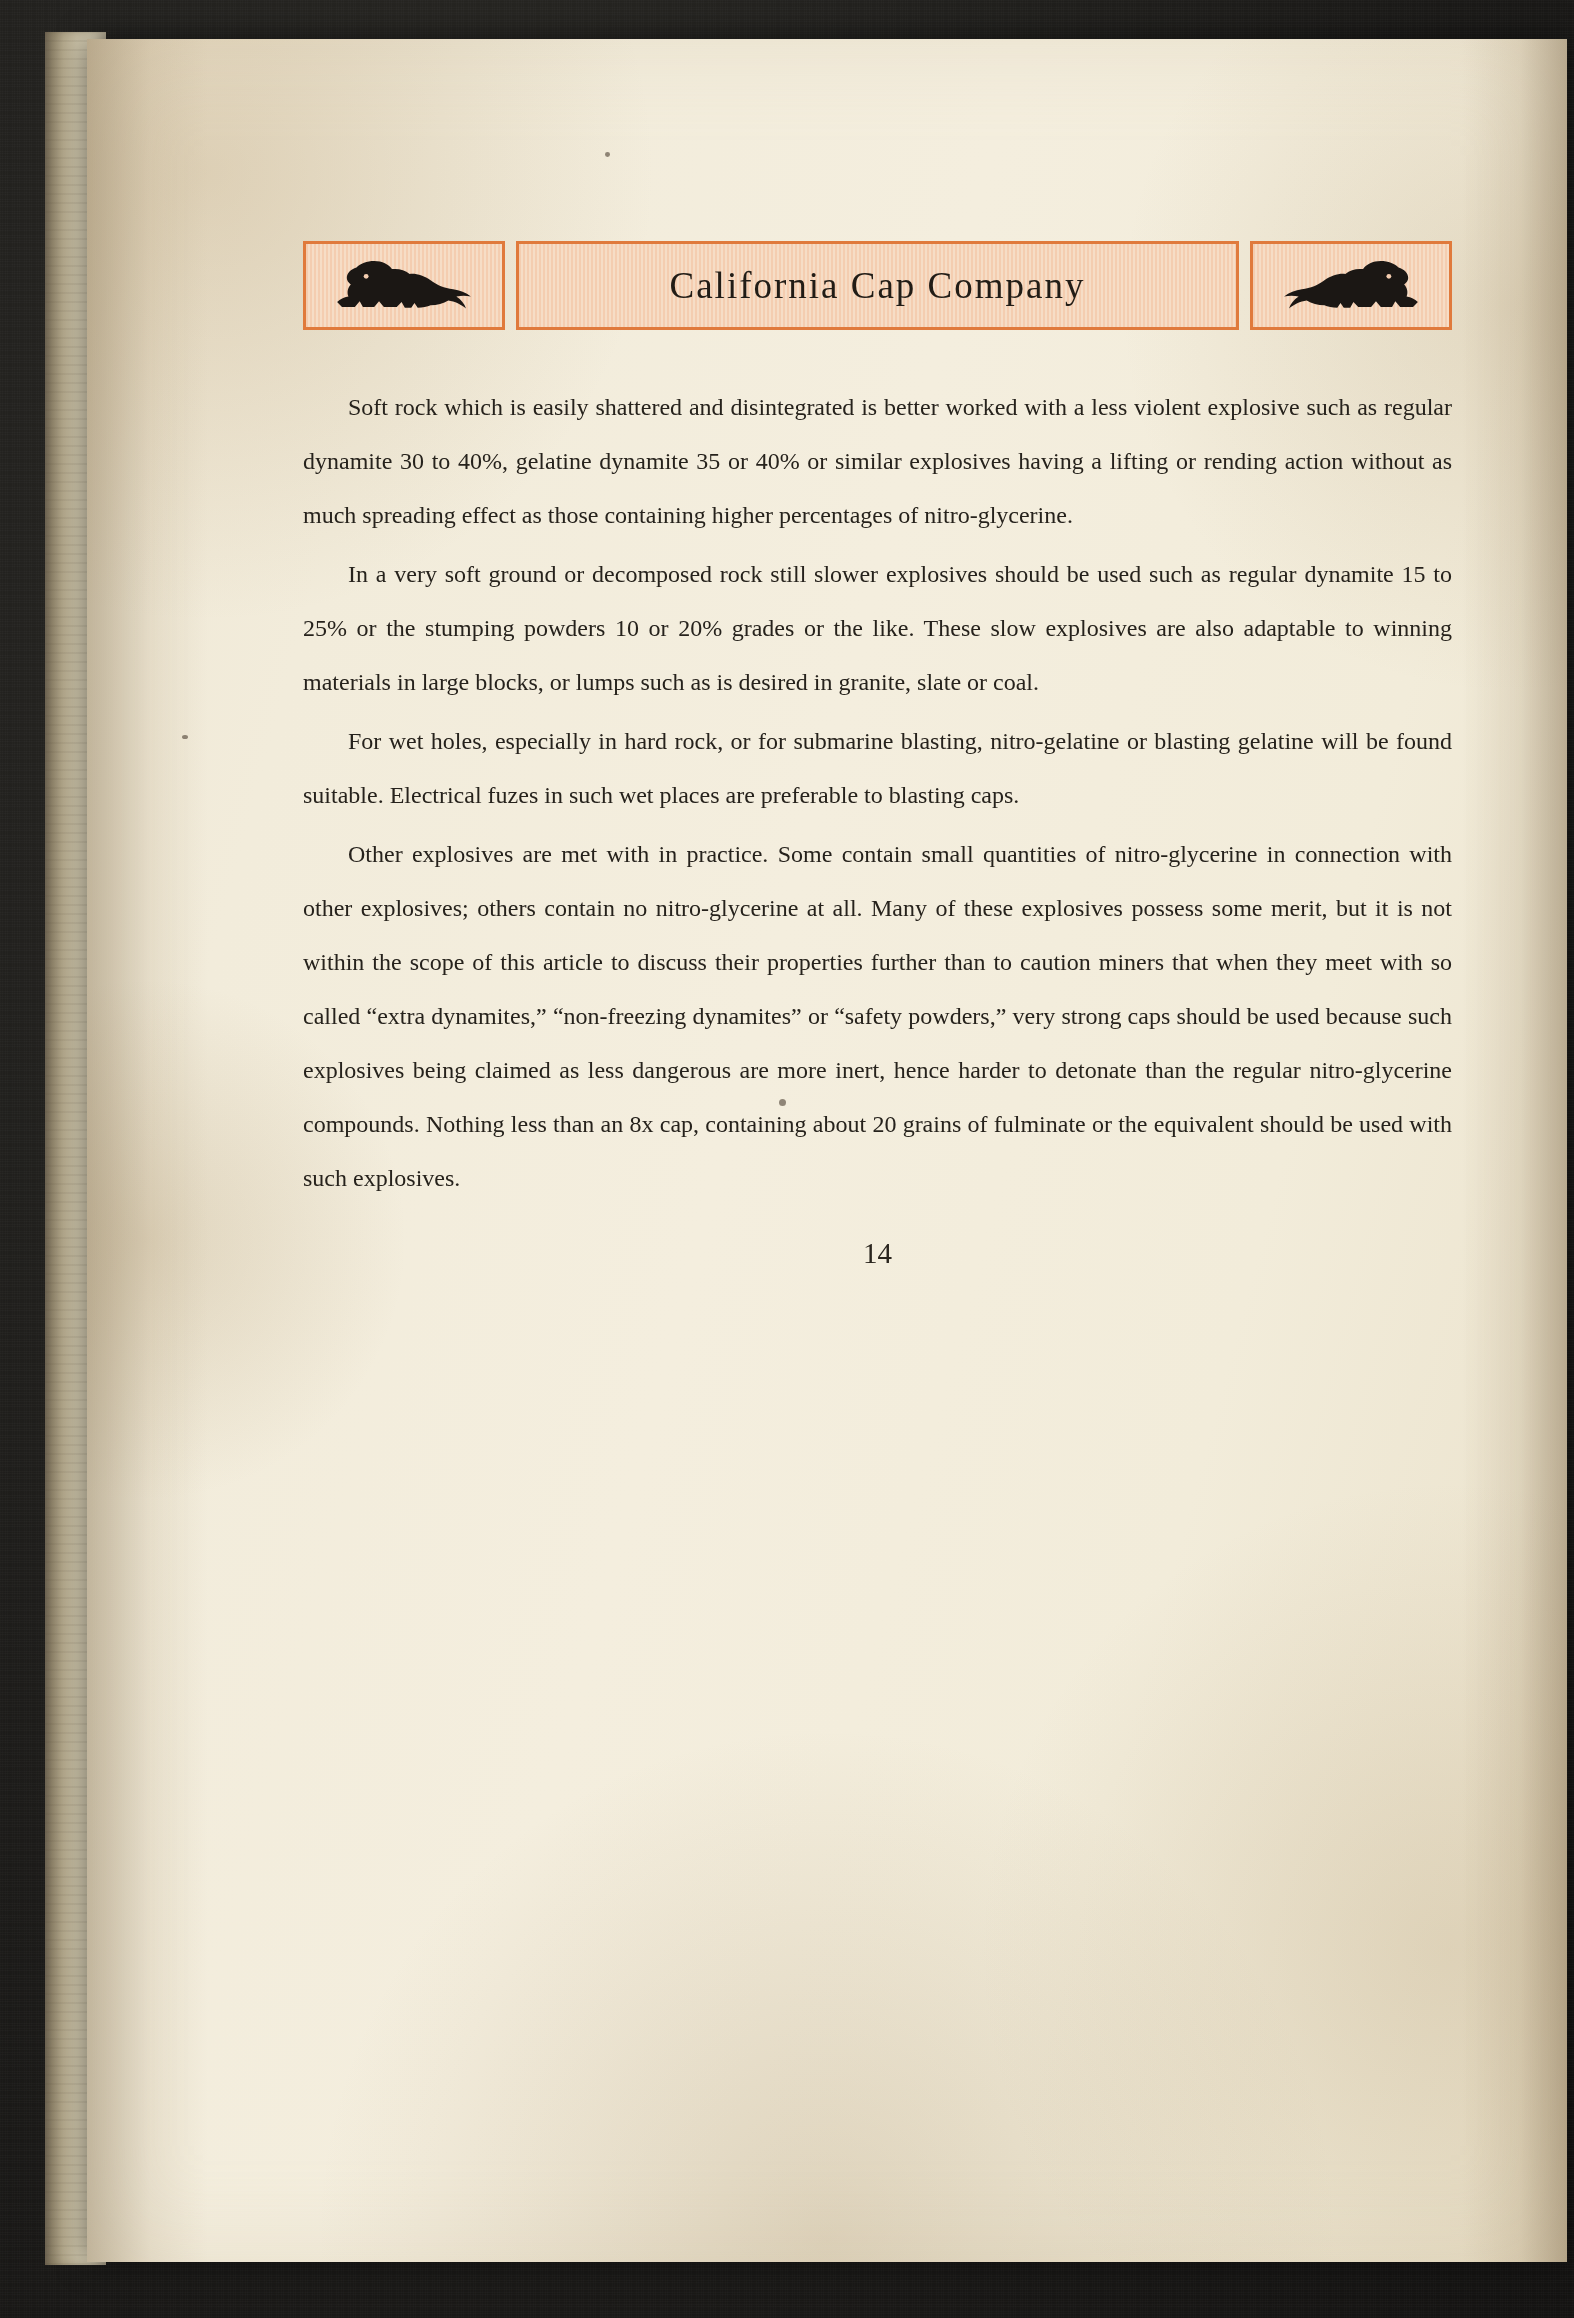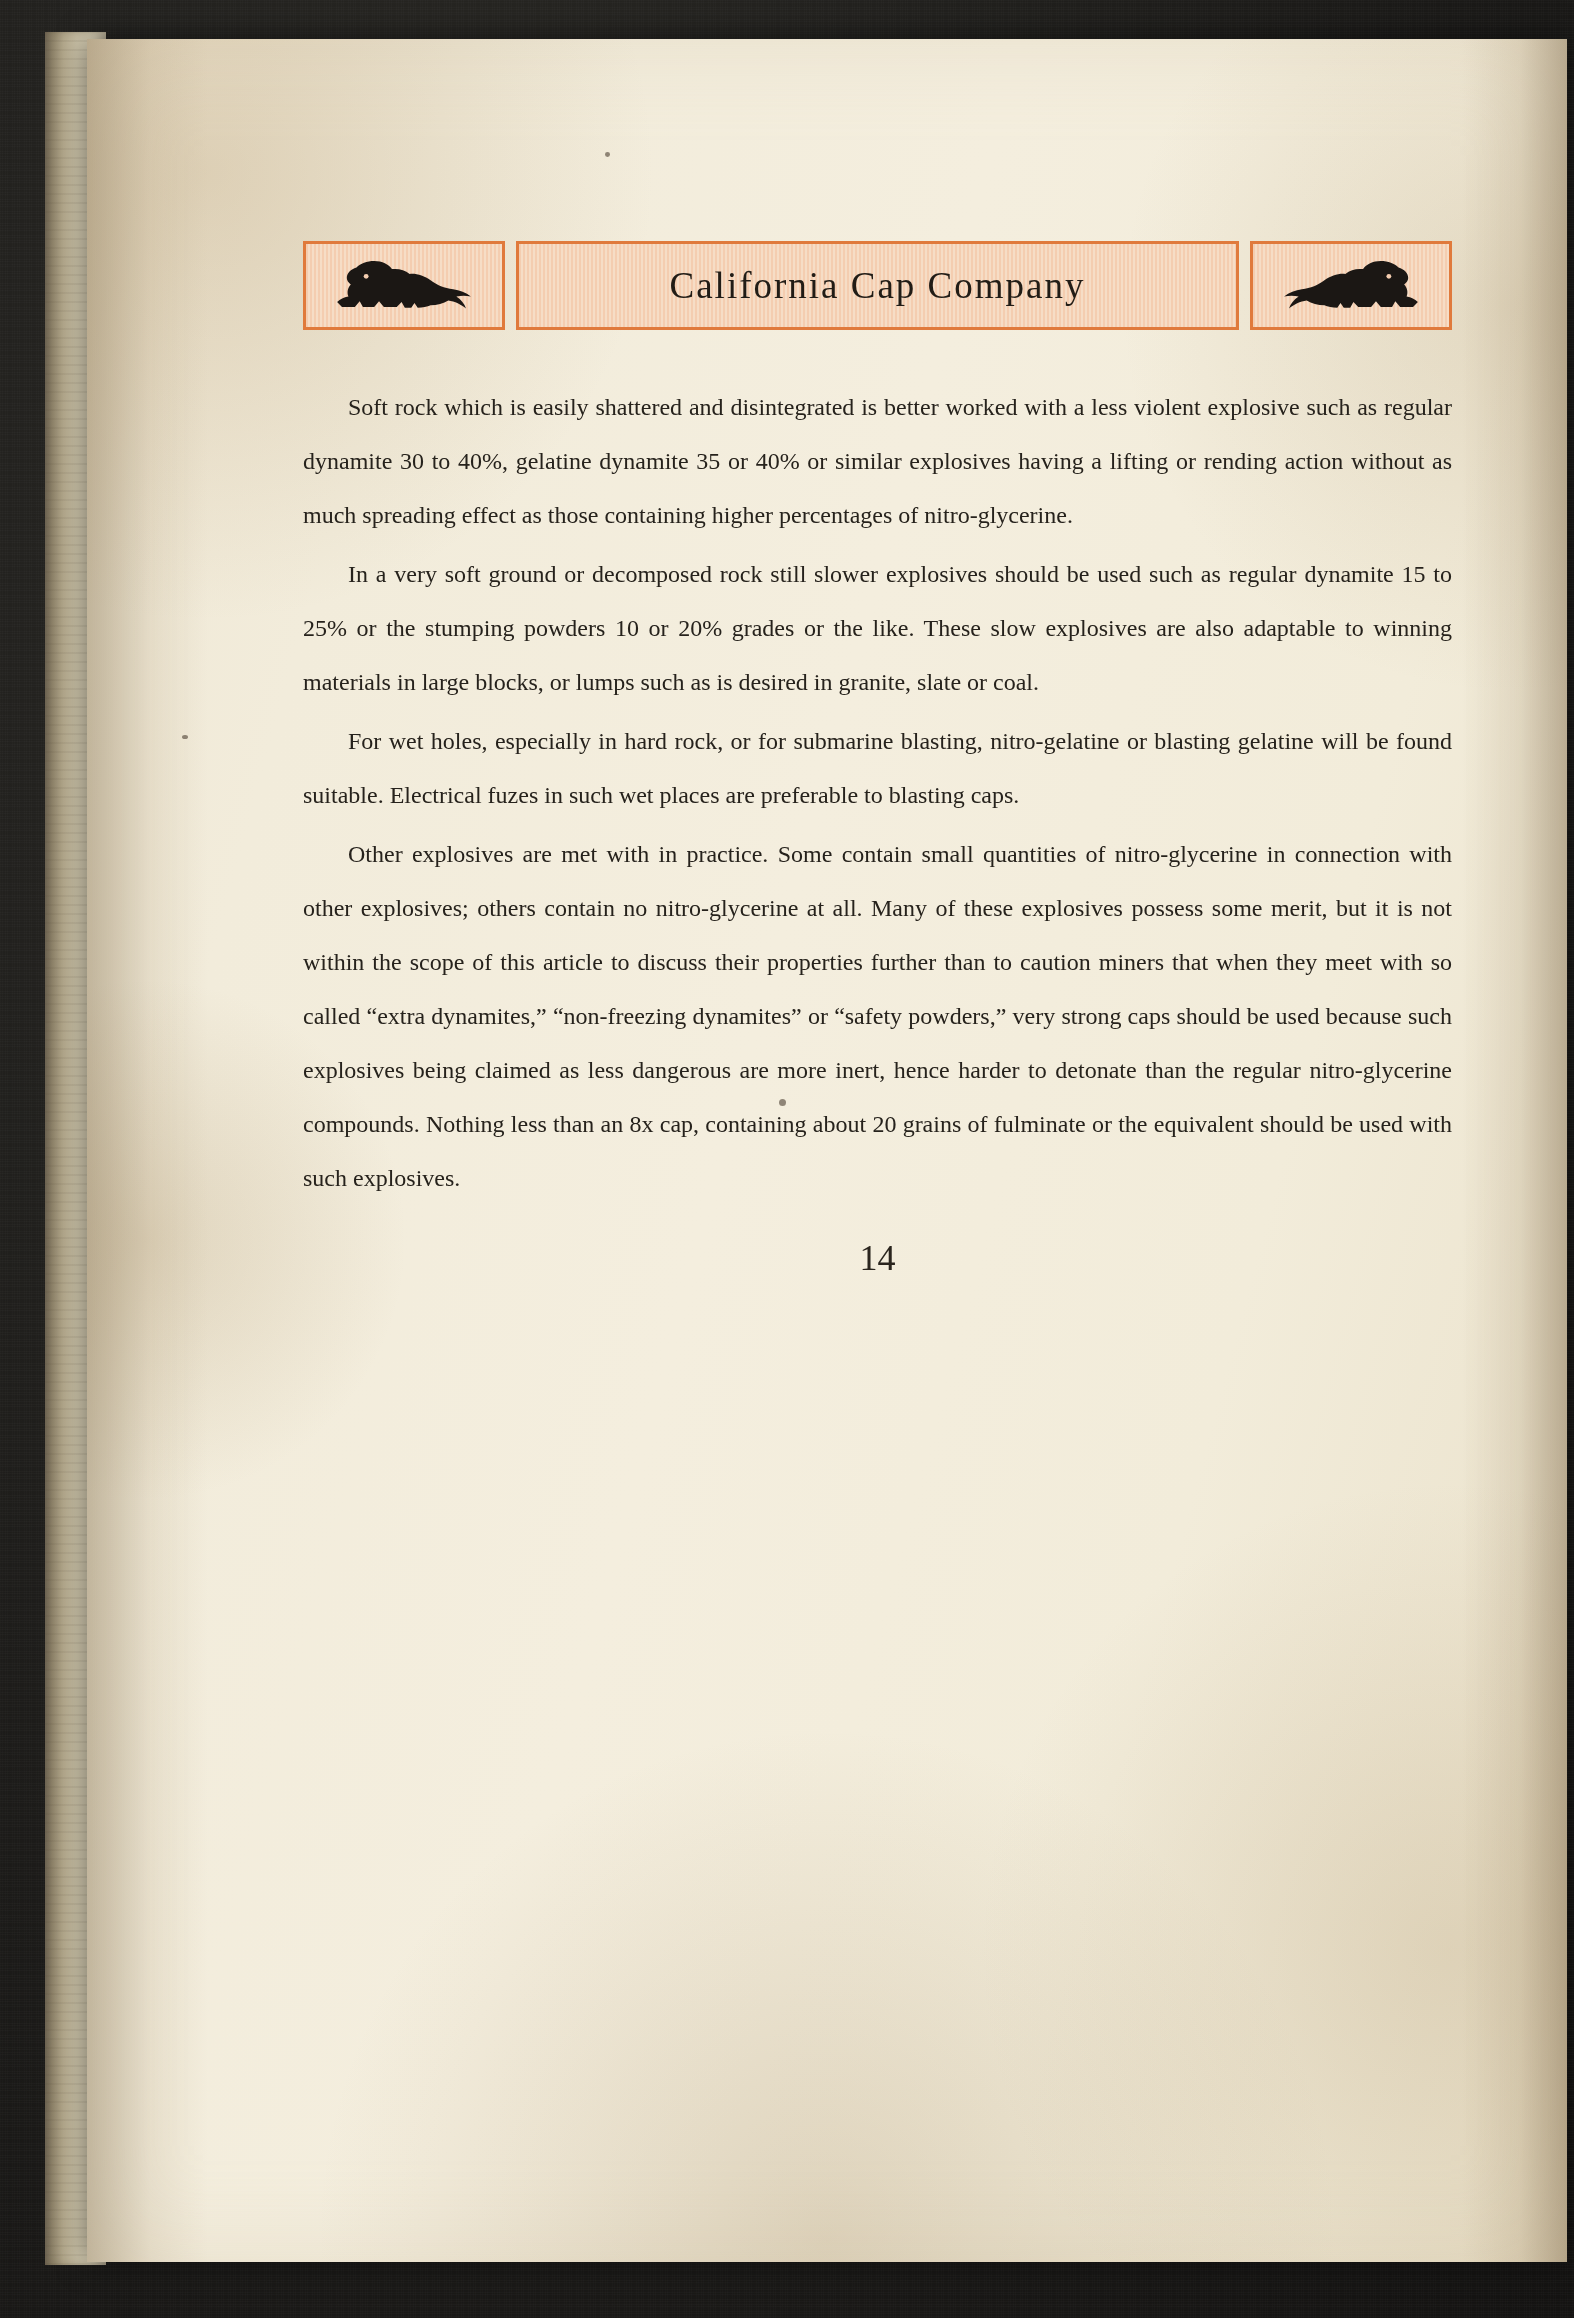--- a/index.html
+++ b/index.html
@@ -170,21 +170,21 @@
     text-indent: 45px;
     margin: 0 0 4.9px 0;
     -webkit-font-smoothing: antialiased;
   }
   .body-paragraph:last-of-type { text-align: justify; }
 
   #page-number {
     margin-top: 32px;
     text-align: center;
     font-family: "Liberation Serif", serif;
-    font-size: 36px;
+    font-size: 29px;
     color: #2a251e;
   }
 
   
   .speck {
     position: absolute;
     background: rgba(60,48,34,0.55);
     border-radius: 50%;
   }
 </style>

